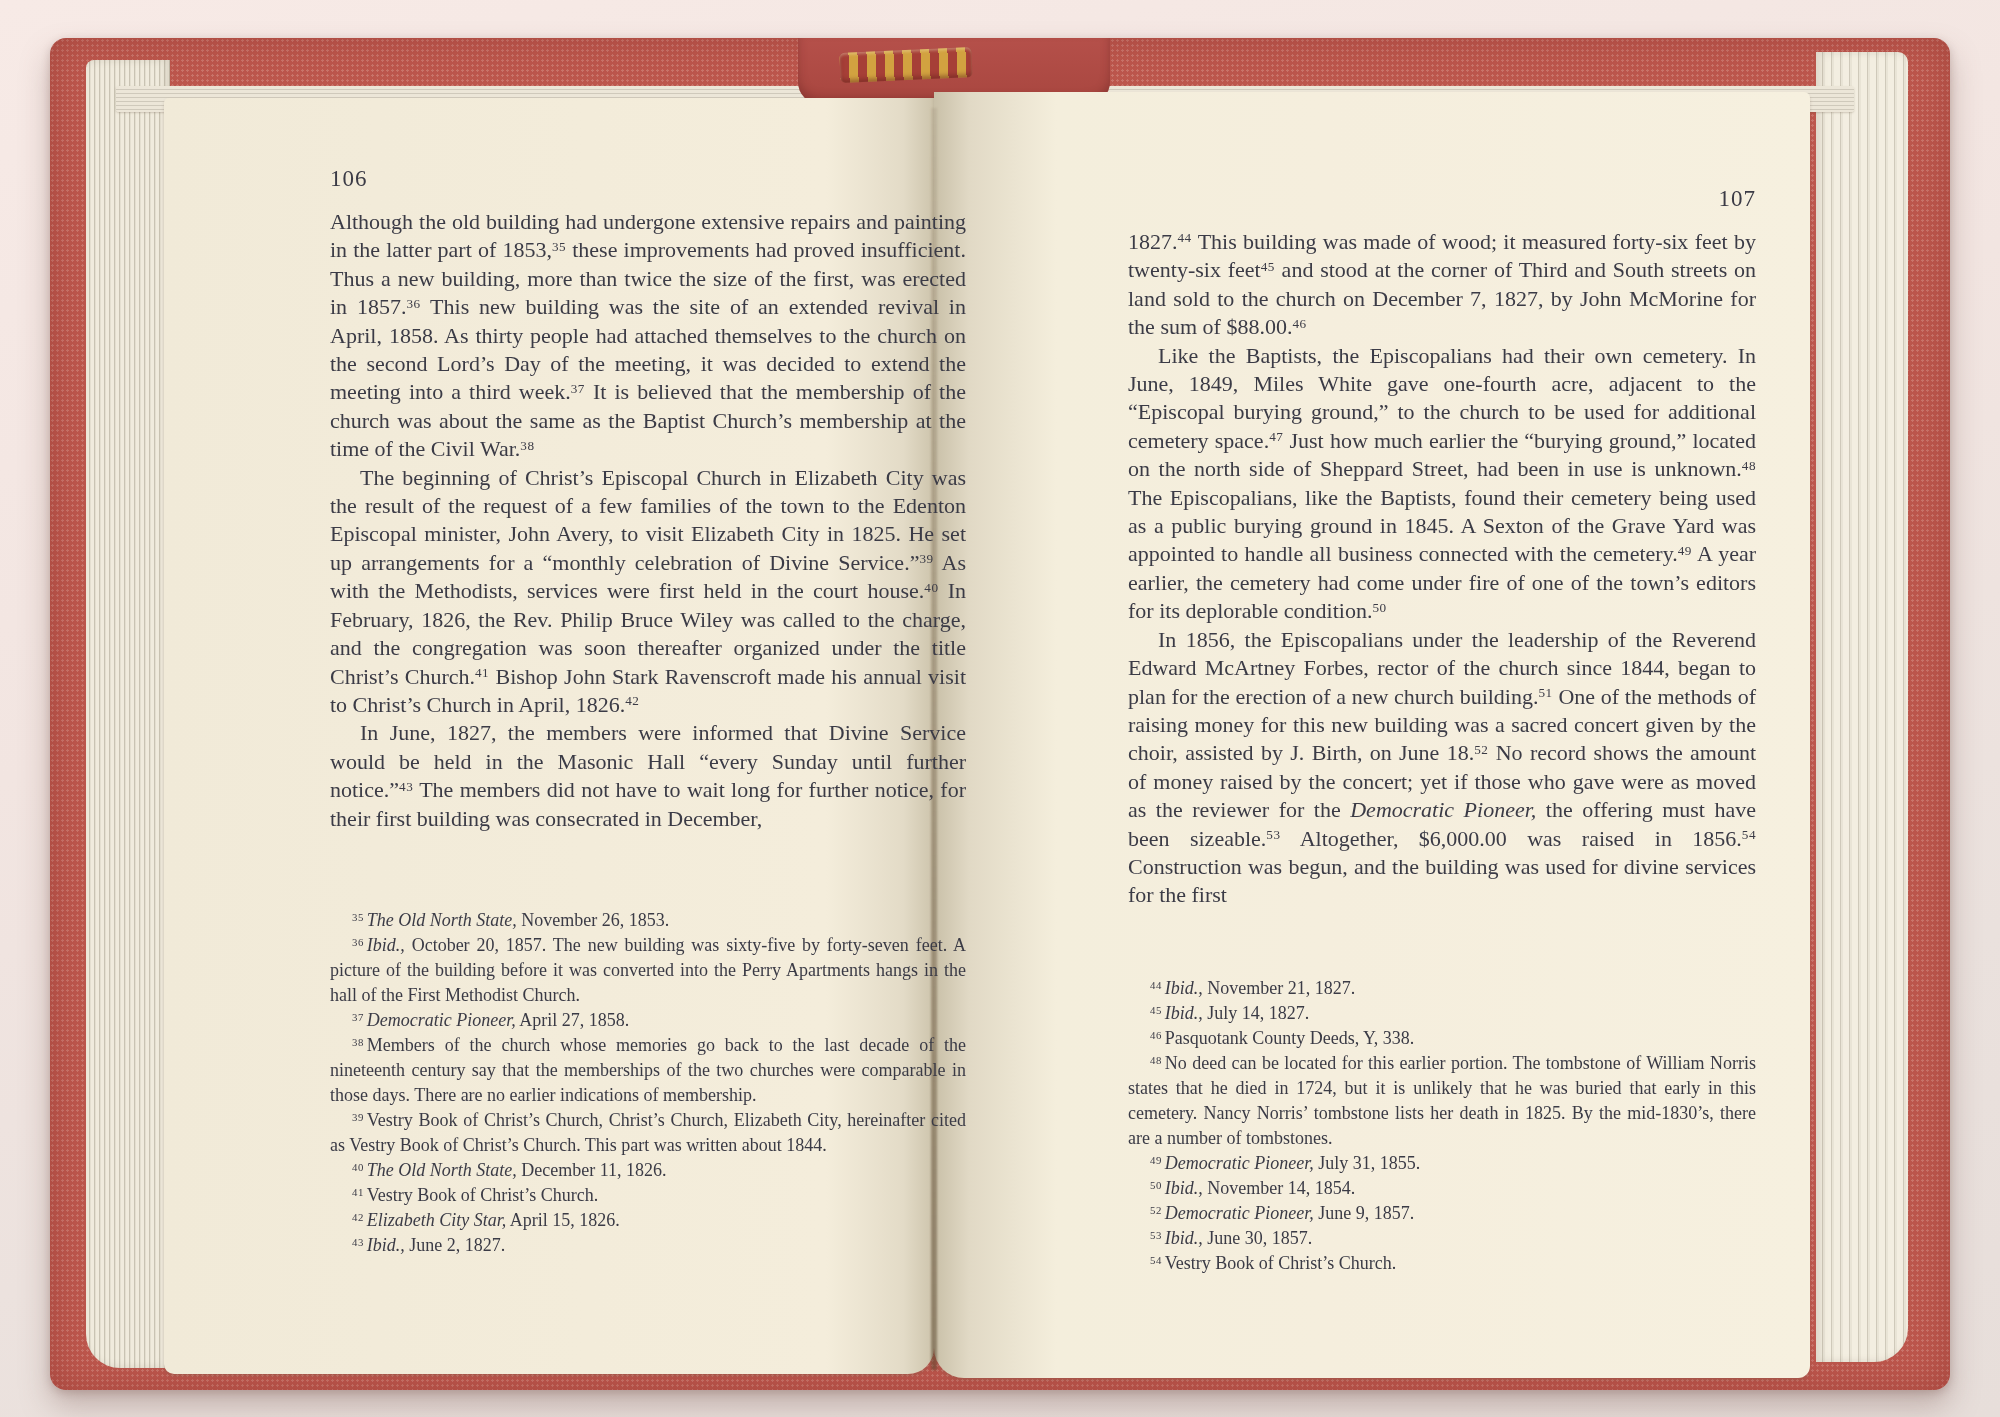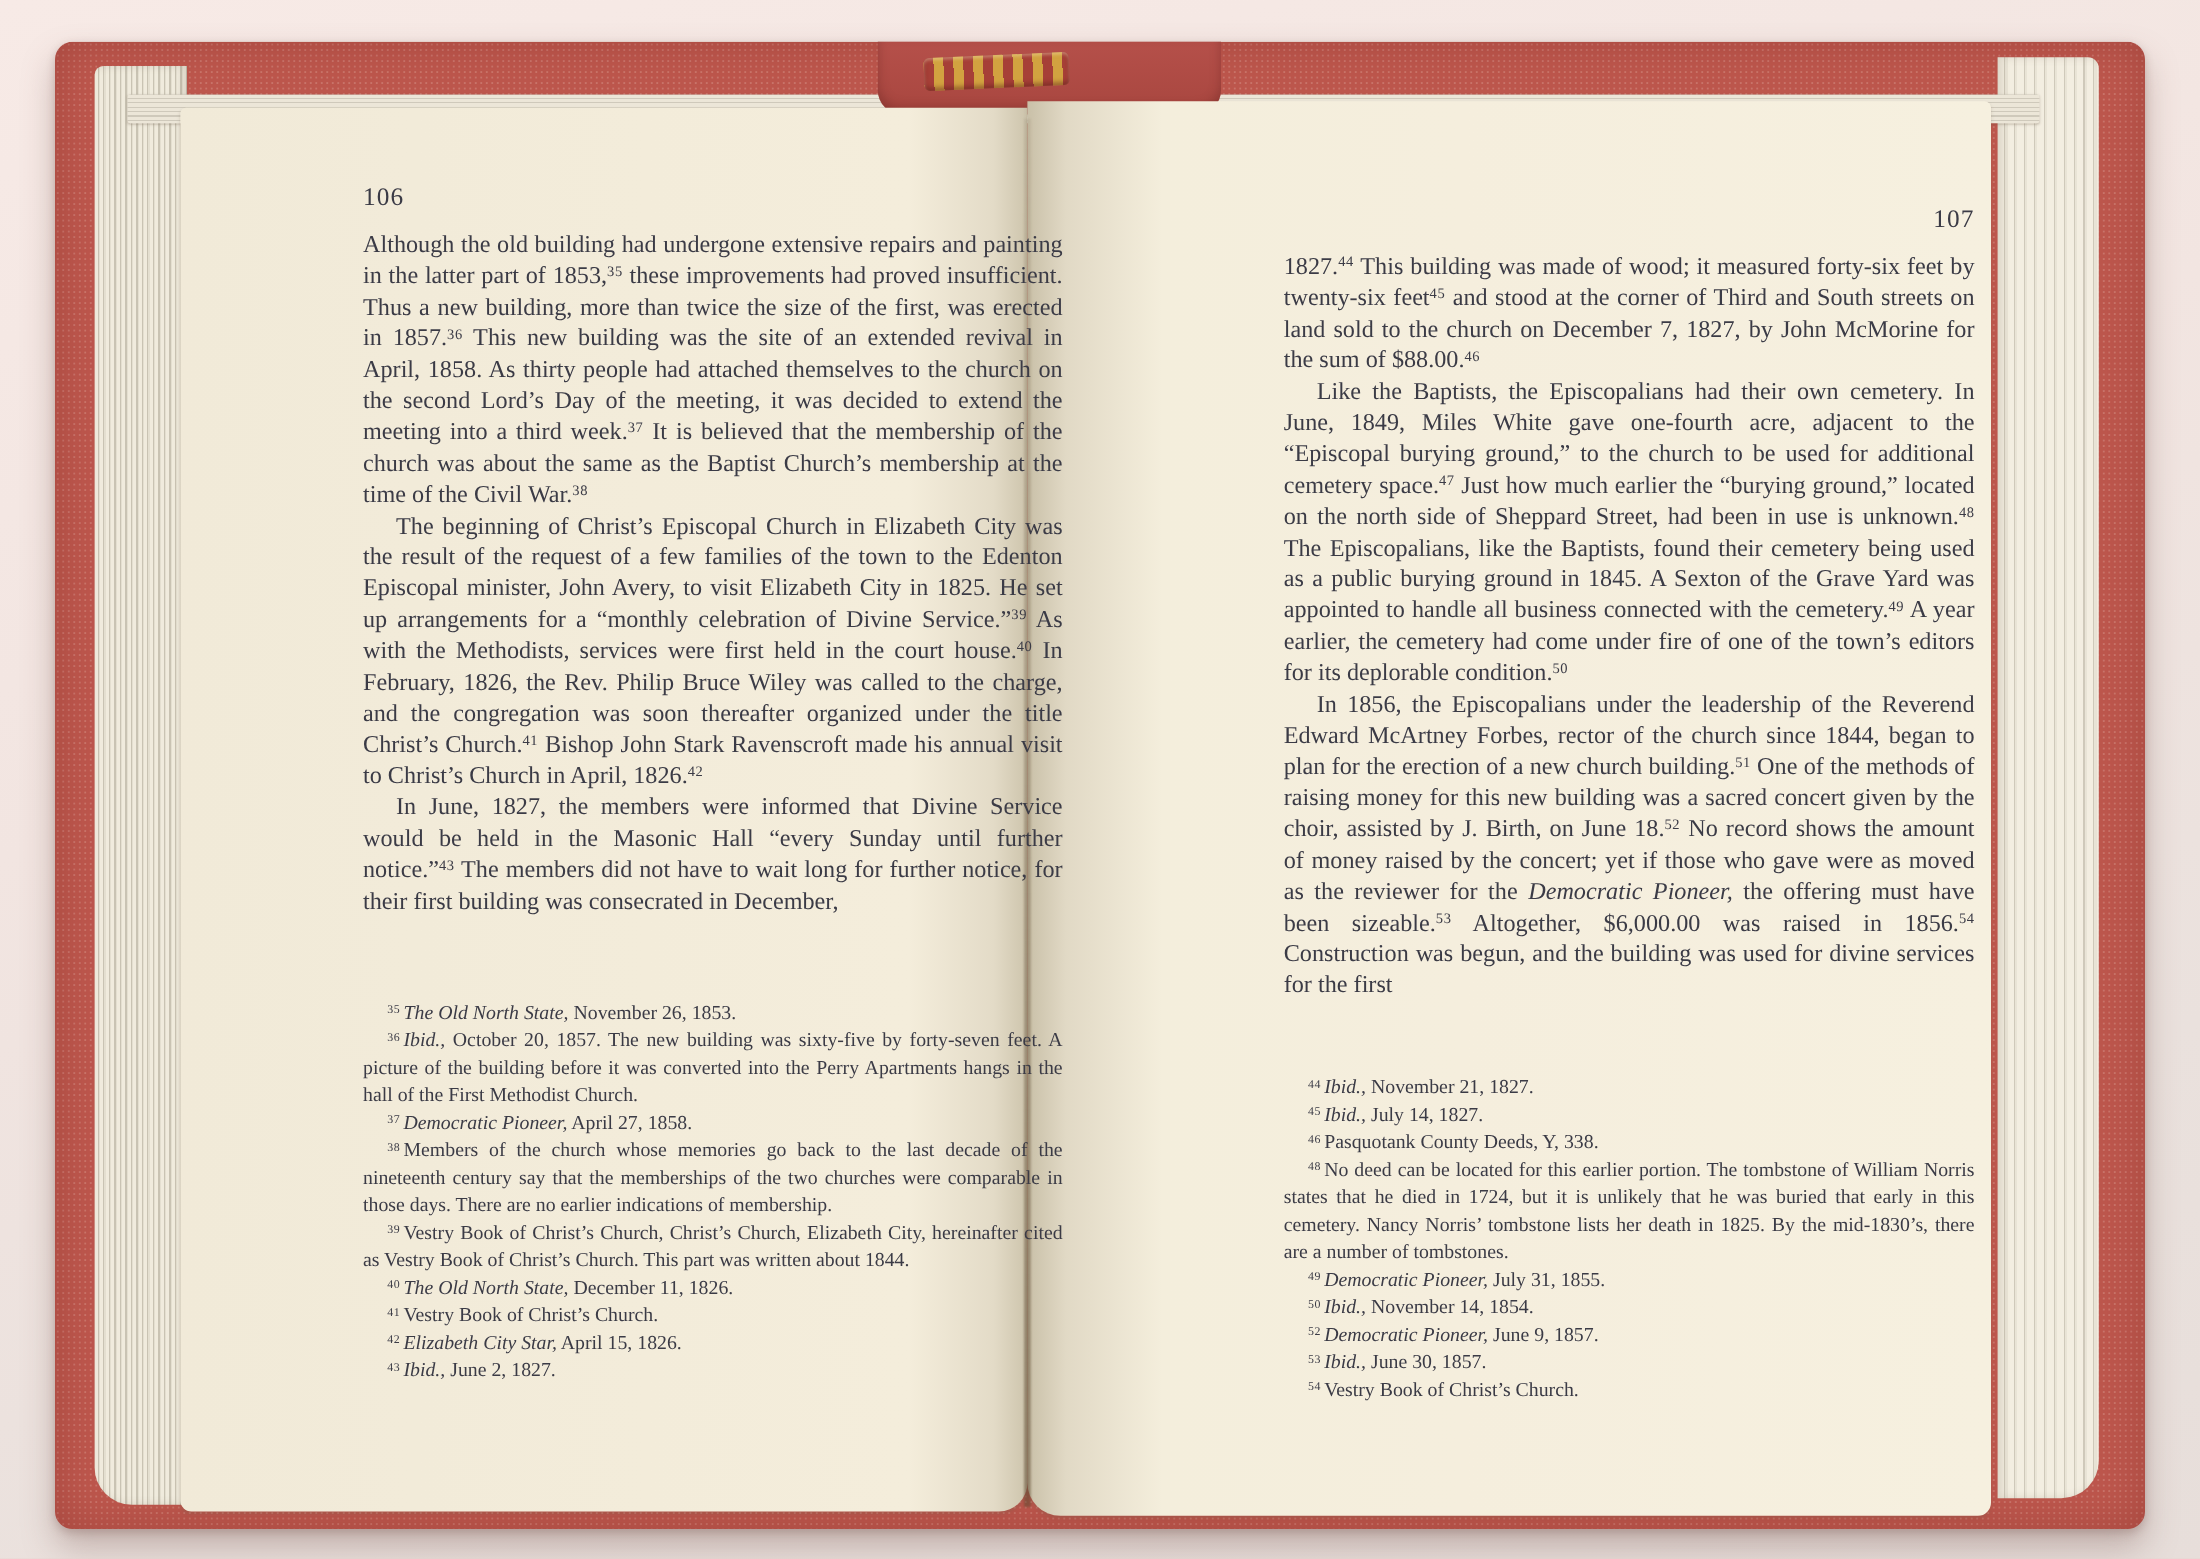--- a/index.html
+++ b/index.html
@@ -59,21 +59,21 @@
     border-radius:0 6px 12px 30px;
     box-shadow:0 2px 3px rgba(120,100,80,0.25);
   }
   .gutter{
     position:absolute;left:881px;top:70px;width:6px;height:1262px;
     background:linear-gradient(180deg,rgba(95,75,50,0.10),rgba(95,75,50,0.42) 70%,rgba(95,75,50,0.55));
     filter:blur(1px);
   }
   .content{position:absolute;color:#3b3b46;}
   .content-left{left:280px;top:128px;width:636px;}
-  .content-right{left:1117px;top:148px;width:628px;}
+  .content-right{left:1078px;top:148px;width:628px;}
   .page-num{font-size:23px;letter-spacing:1px;margin:0 0 16px 0;}
   .page-num.right{text-align:right;}
   .body-text{text-align:justify;font-size:22px;line-height:28.4px;}
   p.para{margin:0;}
   p.para.indent{text-indent:30px;}
   sup{font-size:0.6em;line-height:0;position:relative;top:-0.5em;vertical-align:baseline;letter-spacing:0.5px;}
   .footnotes{position:absolute;left:0;right:0;text-align:justify;font-size:18px;line-height:25px;}
   .content-left .footnotes{top:742px;}
   .content-right .footnotes{top:790px;}
   p.footnote{margin:0;text-indent:22px;font-family:Liberation Serif, serif;}

